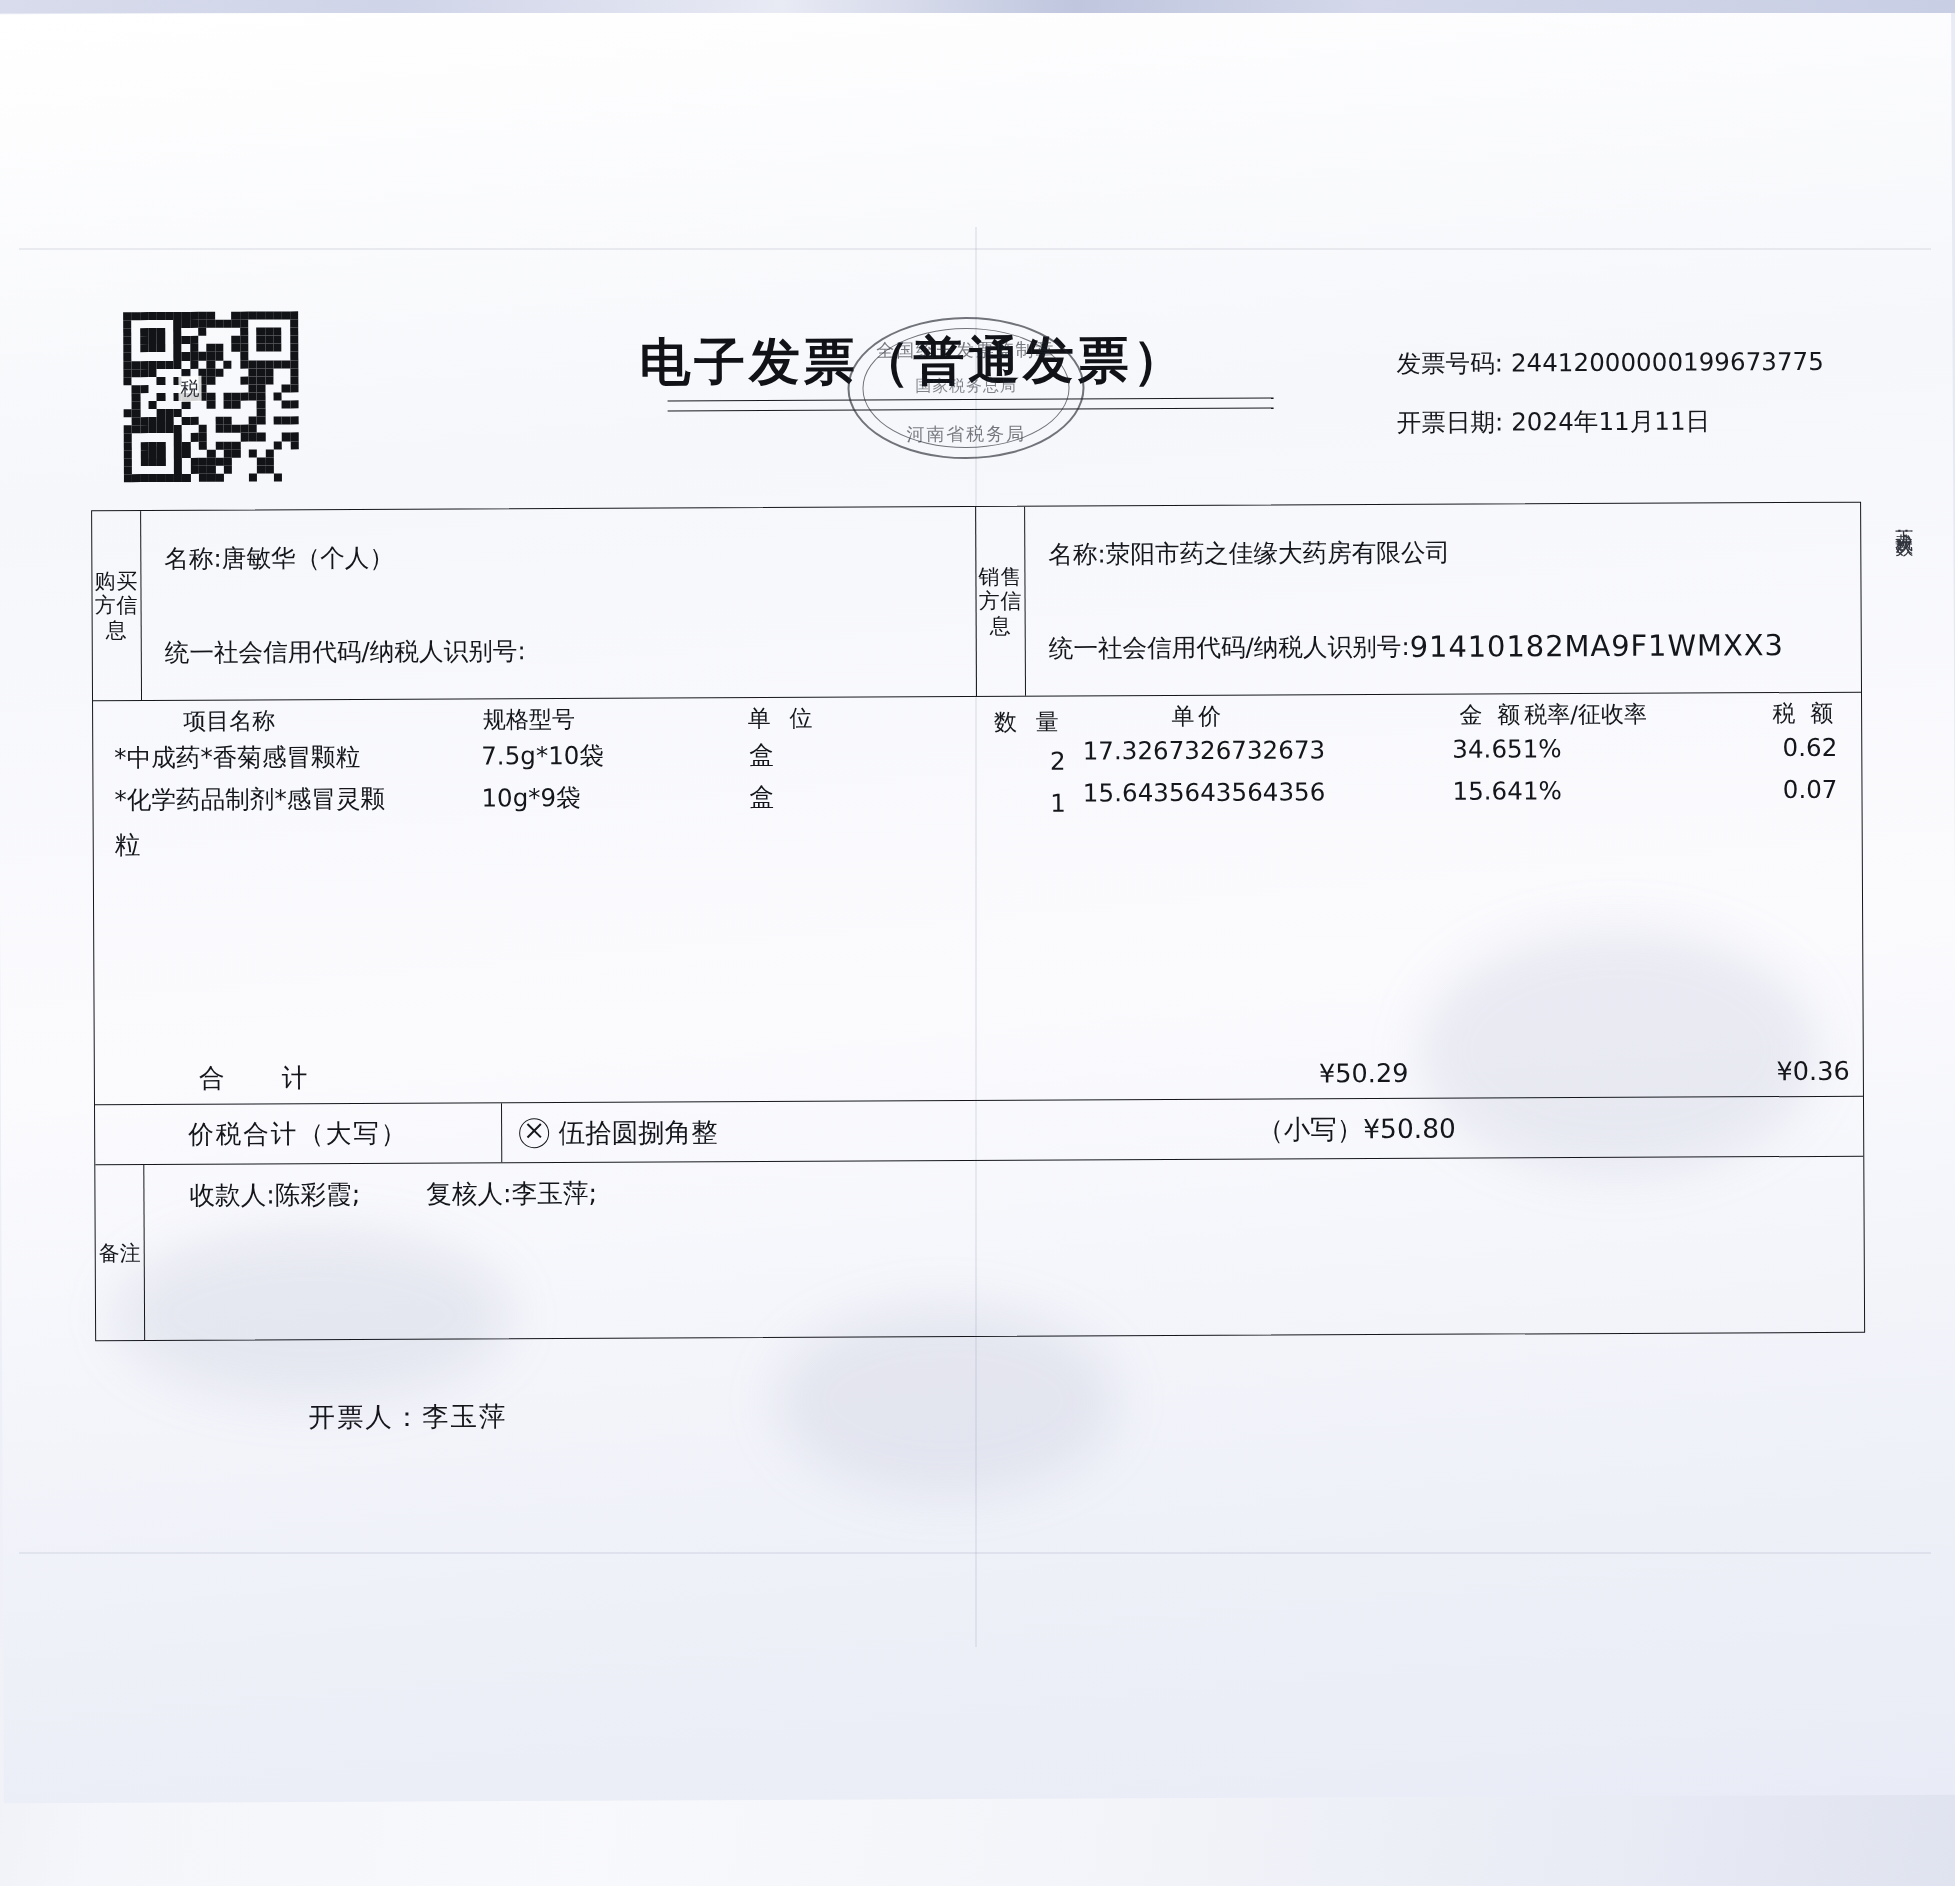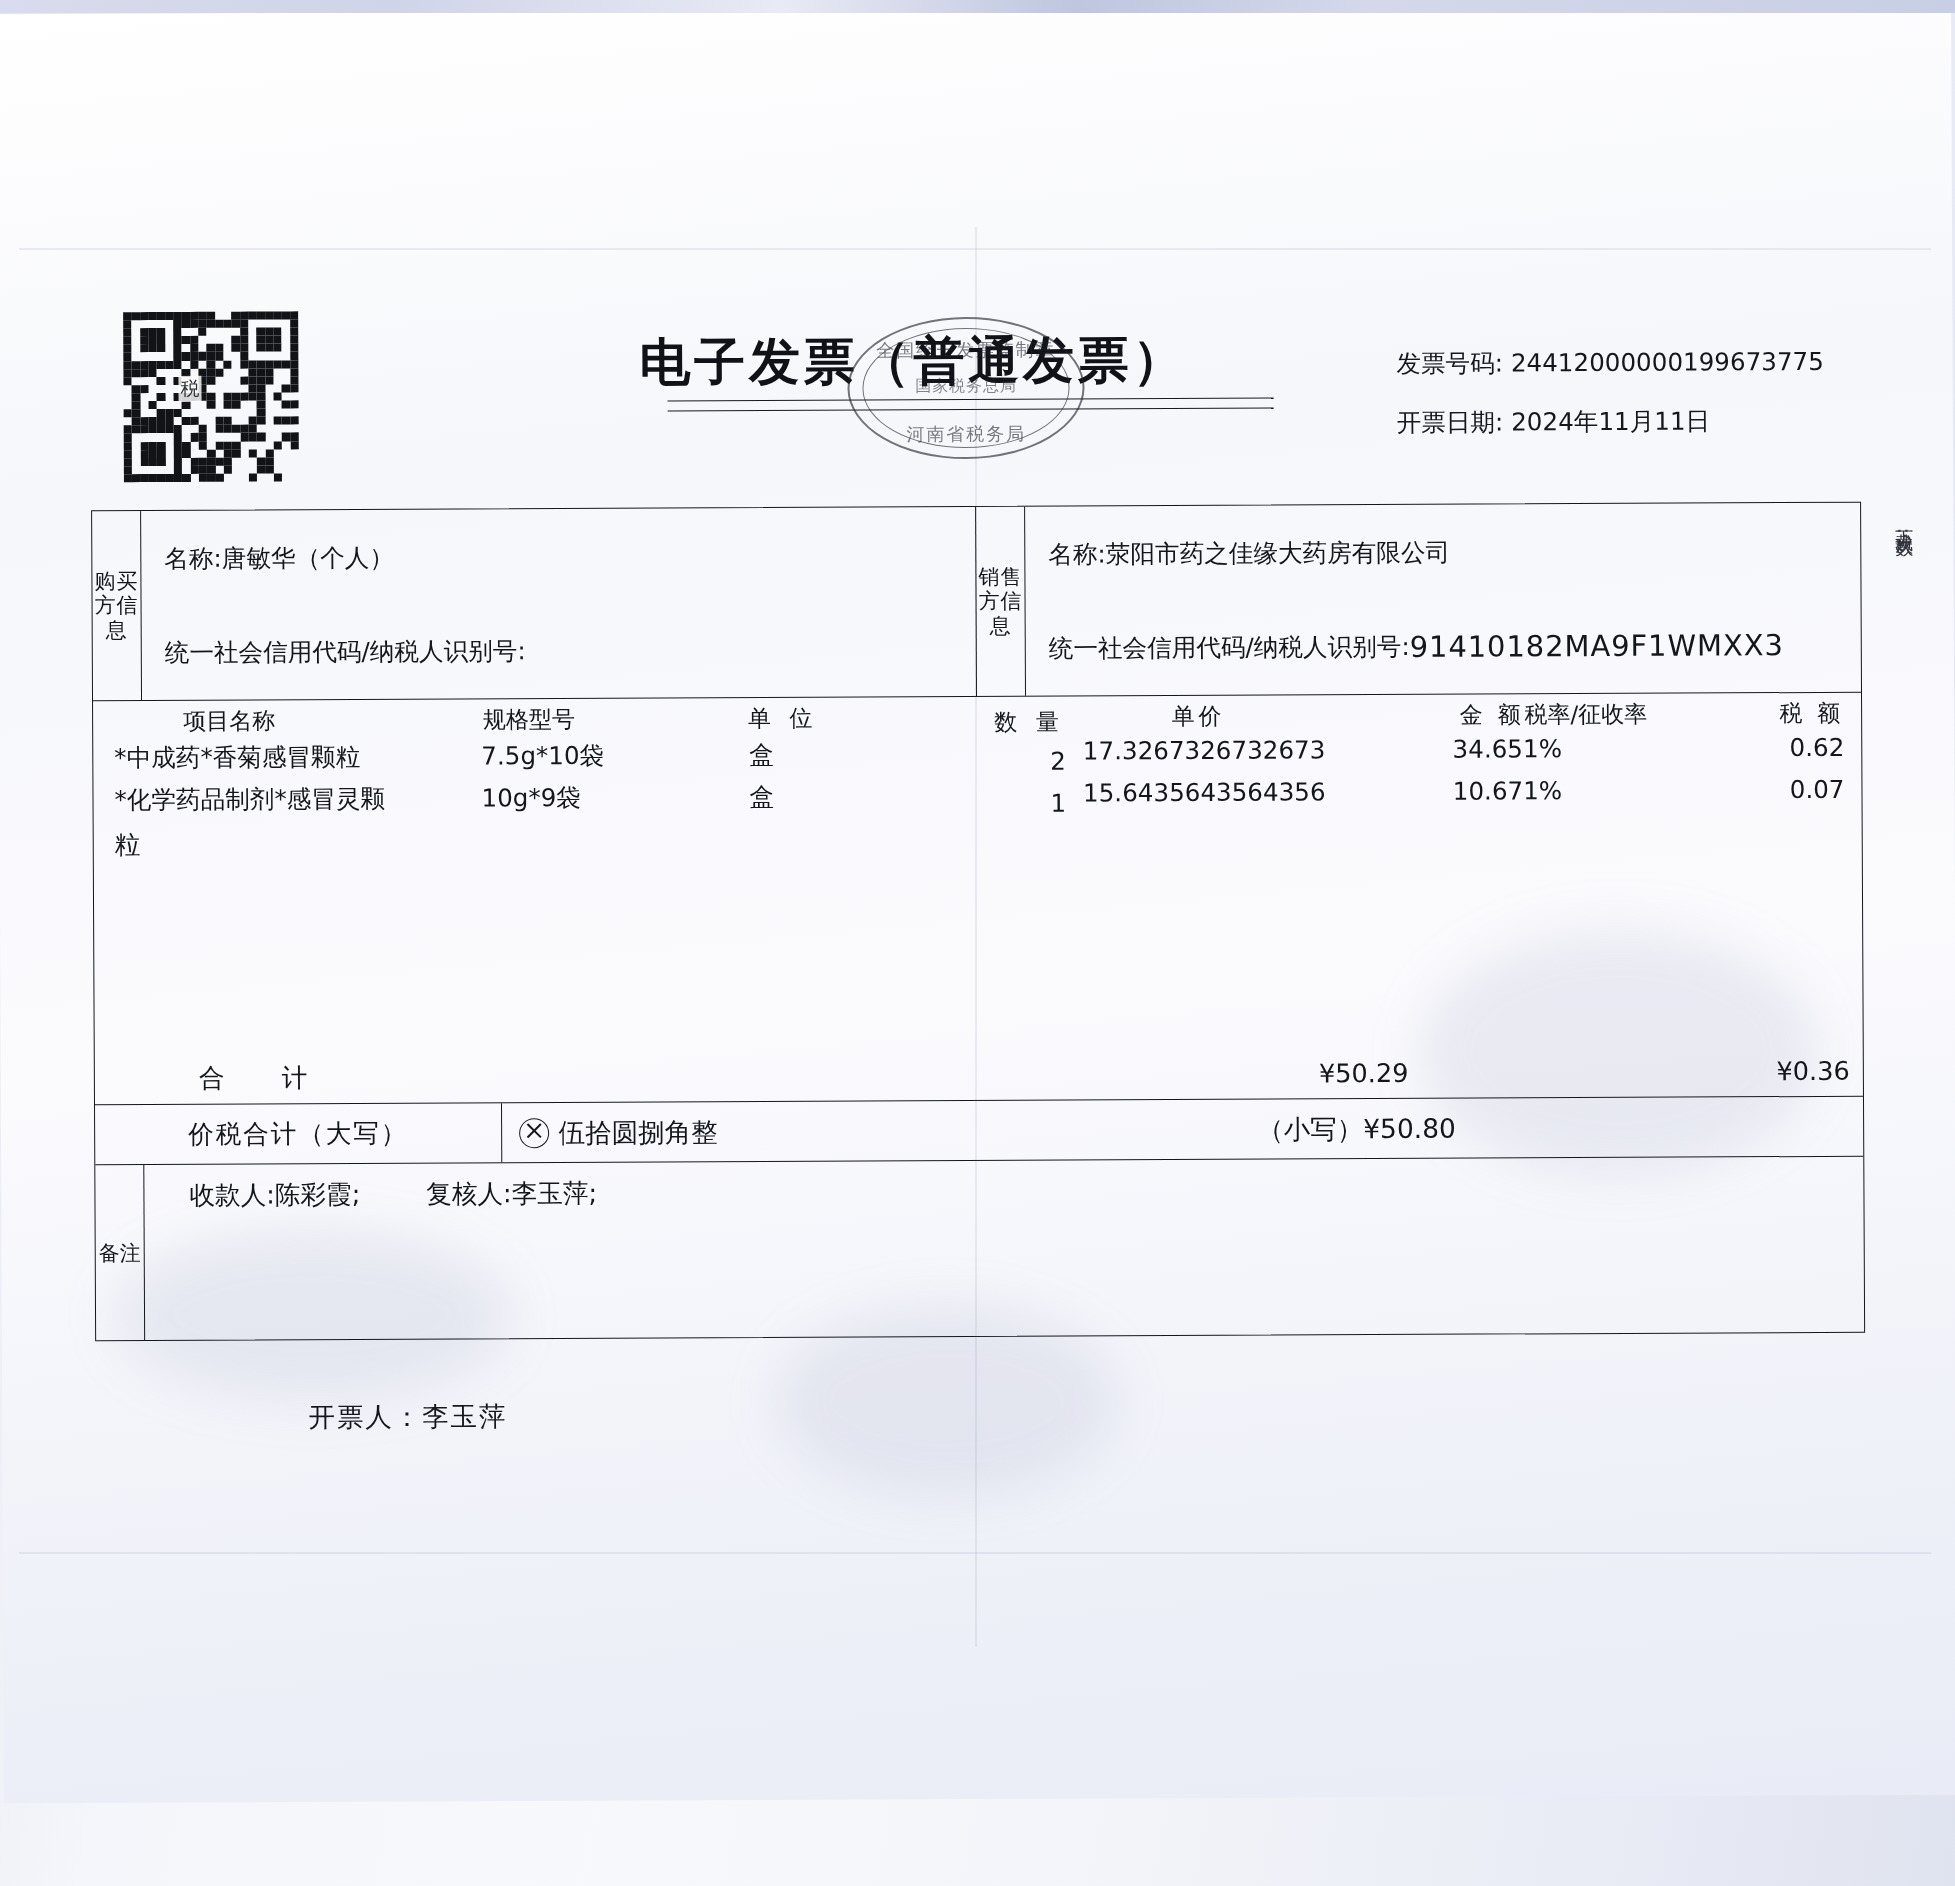--- a/index.html
+++ b/index.html
@@ -219,21 +219,21 @@
     align-items: flex-start;
     height: 42px;
   }
   .c-name  { width: 407px; padding-left: 21px; box-sizing: border-box; }
   .c-spec  { width: 222px; box-sizing: border-box; }
   .c-unit  { width: 218px; text-align: left; padding-left: 57px; box-sizing: border-box; }
   .c-qty   { width: 189px; text-align: right; padding-right: 17px; box-sizing: border-box; margin-top: 10px; }
   .c-price { width: 274px; text-align: left; box-sizing: border-box; }
   .c-amt   { width: 189px; text-align: right; box-sizing: border-box; }
   .c-rate  { width: 189px; text-align: left; box-sizing: border-box; }
-  .c-tax   { width: 166px; text-align: right; padding-right: 17px; box-sizing: border-box; }
+  .c-tax   { width: 166px; text-align: right; padding-right: 24px; box-sizing: border-box; }
 
   .head .c-name  { padding-left: 90px; }
   .head .c-unit  { padding-left: 55px; letter-spacing: 5.7px;}
   .head .c-qty   { letter-spacing: 5.7px; }
   .head .c-price { padding-left: 90px; letter-spacing: 3.8px; }
   .head .c-amt   { letter-spacing: 3.8px; }
   .head .c-tax   { letter-spacing: 3.8px; }
   .name-cont { padding-left: 21px; line-height: 38px; font-size: 25.6px;}
 
   .totals-row {
@@ -877,21 +877,21 @@
         <div class="c-rate">1%</div>
         <div class="c-tax">0.62</div>
       </div>
 
       <div class="item-row">
         <div class="c-name">*化学药品制剂*感冒灵颗</div>
         <div class="c-spec">10g*9袋</div>
         <div class="c-unit">盒</div>
         <div class="c-qty">1</div>
         <div class="c-price">15.6435643564356</div>
-        <div class="c-amt">10.67</div>
+        <div class="c-amt">15.64</div>
         <div class="c-rate">1%</div>
         <div class="c-tax">0.07</div>
       </div>
 
       <div class="name-cont">粒</div>
     </div>
 
     <div class="totals-row">
       <div class="totals-label">合 计</div>
       <div class="totals-spacer"></div>

